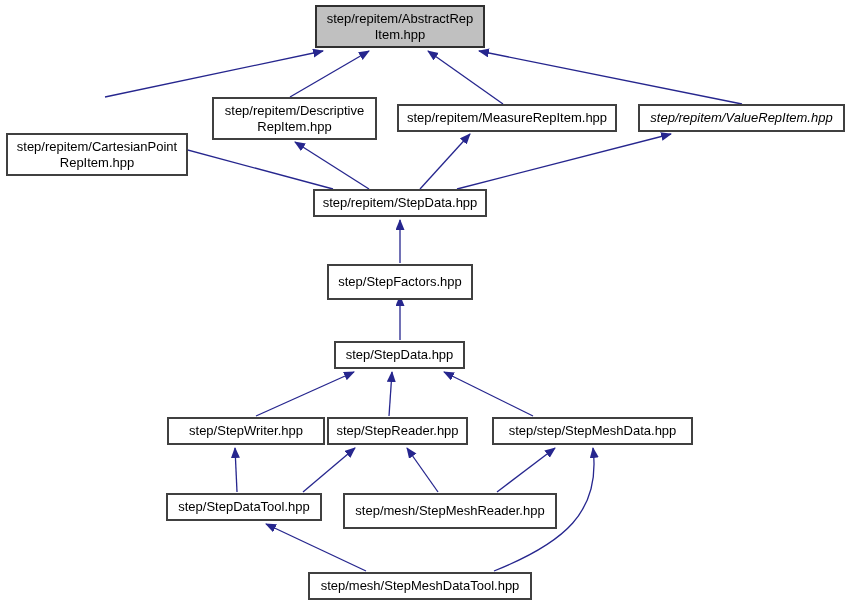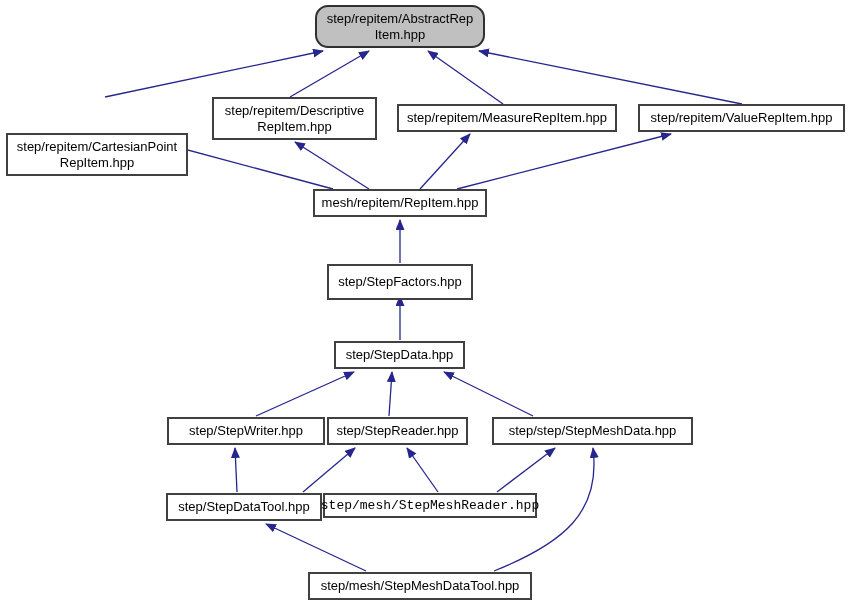--- a/index.html
+++ b/index.html
@@ -30,21 +30,21 @@
     color: var(--text);
     font-size: 13px;
     line-height: 16px;
     display: flex;
     align-items: center;
     justify-content: center;
     text-align: center;
     white-space: pre-line;
     cursor: pointer;
   }
-  .node.highlight { background: var(--highlight-fill); border-color: #303030; border-radius: 13px; }
+  .node.highlight { background: var(--highlight-fill); border-color: #303030; }
 </style>
 </head>
 <body>
 
 <div class="canvas">
 
   <svg class="edges" xmlns="http://www.w3.org/2000/svg">
     <defs>
       <marker id="arrow" markerUnits="userSpaceOnUse" markerWidth="13" markerHeight="11" refX="10" refY="4.5" orient="auto">
         <path class="arrowhead" d="M0,0 L11,4.5 L0,9 z"></path>
@@ -71,24 +71,24 @@
     <path class="edge" marker-end="url(#arrow)" d="M494,571 C564,543 601,512 593,448"></path>
   </svg>
 
   <div class="node highlight" style="left:315px; top:5px;   width:170px; height:43px;">step/repitem/AbstractRep
 Item.hpp</div>
   <div class="node" style="left:6px;   top:97px;  width:182px; height:43px;margin-top:36px;">step/repitem/CartesianPoint
 RepItem.hpp</div>
   <div class="node" style="left:212px; top:97px;  width:165px; height:43px;">step/repitem/Descriptive
 RepItem.hpp</div>
   <div class="node" style="left:397px; top:104px; width:220px; height:28px;">step/repitem/MeasureRepItem.hpp</div>
-  <div class="node" style="left:638px; top:104px; width:207px; height:28px;">step/repitem/ValueRepItem.hpp</div>
-  <div class="node" style="left:313px; top:189px; width:174px; height:28px;">mesh/repitem/RepItem.hpp</div>
+  <div class="node" style="left:638px; top:104px; width:207px; height:28px;font-style:italic;">step/repitem/ValueRepItem.hpp</div>
+  <div class="node" style="left:313px; top:189px; width:174px; height:28px;">step/repitem/StepData.hpp</div>
   <div class="node" style="left:327px; top:264px; width:146px; height:36px;">step/StepFactors.hpp</div>
   <div class="node" style="left:334px; top:341px; width:131px; height:28px;">step/StepData.hpp</div>
   <div class="node" style="left:167px; top:417px; width:158px; height:28px;">step/StepWriter.hpp</div>
   <div class="node" style="left:327px; top:417px; width:141px; height:28px;">step/StepReader.hpp</div>
   <div class="node" style="left:492px; top:417px; width:201px; height:28px;">step/step/StepMeshData.hpp</div>
   <div class="node" style="left:166px; top:493px; width:156px; height:28px;">step/StepDataTool.hpp</div>
-  <div class="node" style="left:323px; top:493px; width:214px; height:25px;font-family:Liberation Mono, monospace;">step/mesh/StepMeshReader.hpp</div>
+  <div class="node" style="left:343px; top:493px; width:214px; height:36px;">step/mesh/StepMeshReader.hpp</div>
   <div class="node" style="left:308px; top:572px; width:224px; height:28px;">step/mesh/StepMeshDataTool.hpp</div>
 
 </div>
 
 </body></html>

